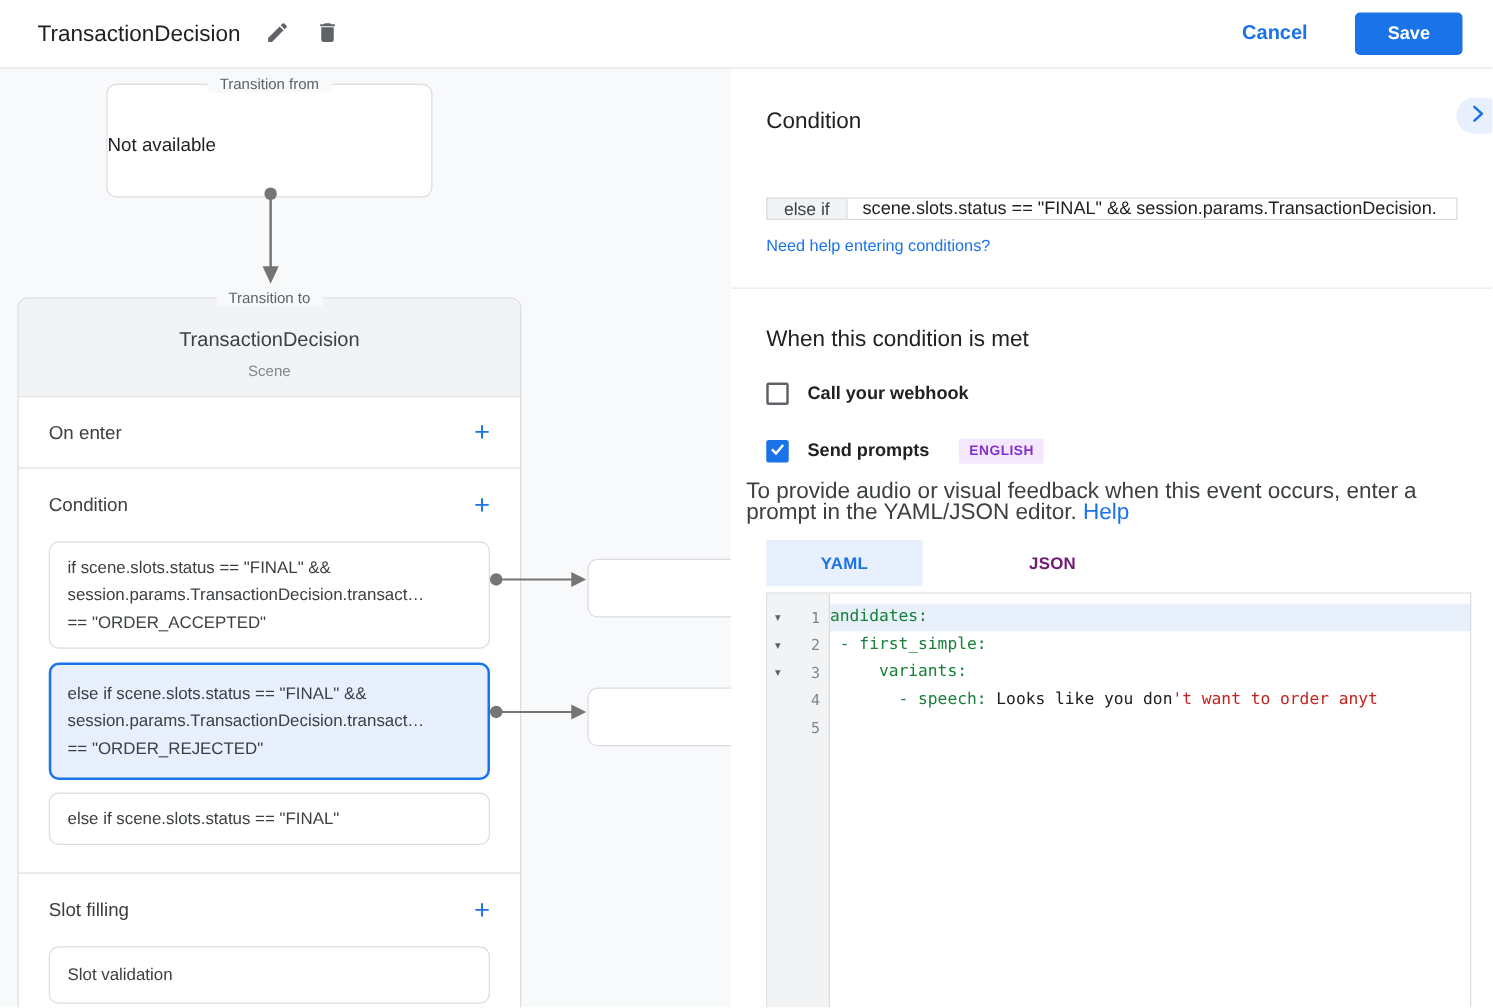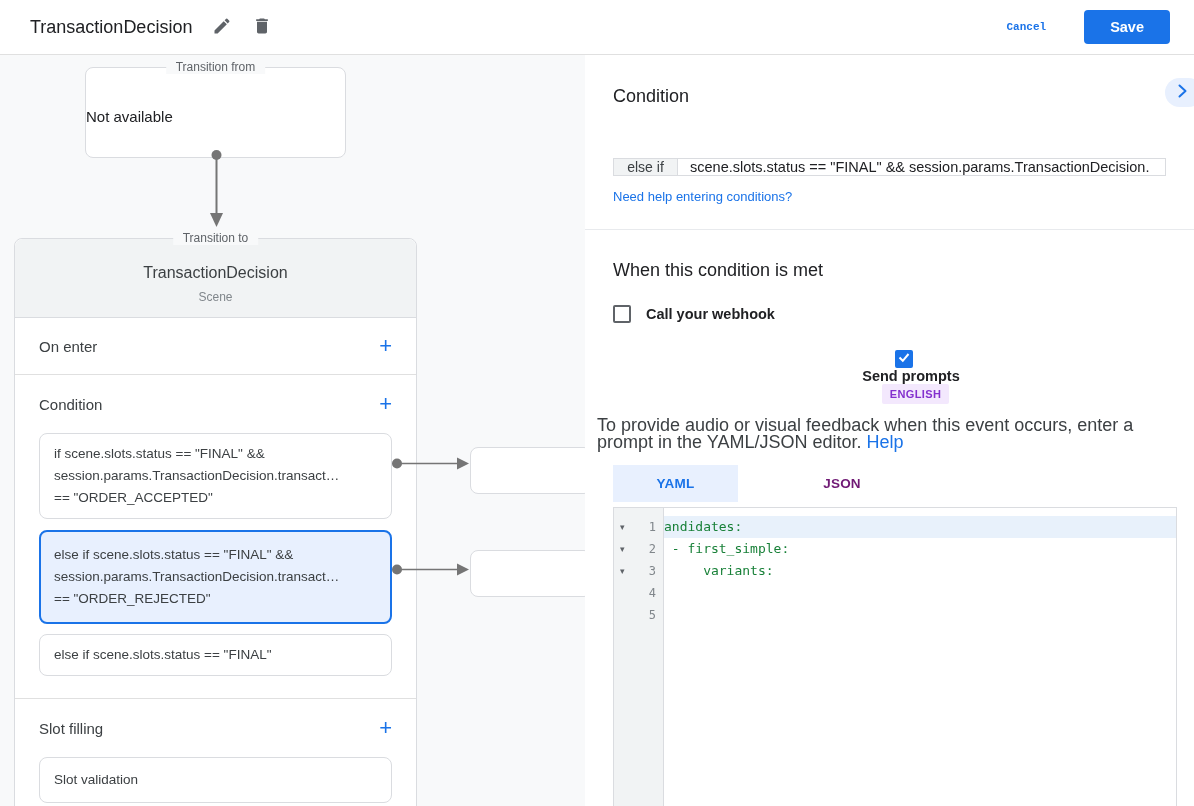--- a/index.html
+++ b/index.html
@@ -6,21 +6,21 @@
   html,body { width:1194px; height:806px; overflow:hidden; }
   body { font-family:"Liberation Sans", sans-serif; background:#fff; color:#202124; }
 
   
   .topbar { height:55px; display:flex; align-items:center; justify-content:space-between;
             padding:0 24px 0 30px; border-bottom:1px solid #e0e0e0; background:#fff; }
   .topbar-left { display:flex; align-items:center; gap:20px; }
   .app-title { font-size:18px; color:#202124; }
   .icon-btn { background:none; border:none; cursor:pointer; display:flex; align-items:center; }
   .topbar-right { display:flex; align-items:center; gap:38px; }
-  .cancel-btn { background:none; border:none; color:#1a73e8; font-size:11px; font-weight:600; cursor:pointer; font-family:Liberation Mono, monospace; }
+  .cancel-btn { background:none; border:none; color:#1a73e8; font-size:16px; font-weight:600; cursor:pointer; font-family:Liberation Sans, sans-serif; }
   .save-btn { background:#1a73e8; color:#fff; border:none; border-radius:4px; padding:9px 26px;
               font-size:14.5px; font-weight:700; cursor:pointer; font-family:inherit; }
 
   .main { display:flex; height:751px; }
 
   
   .canvas { position:relative; width:585px; flex:none; background:#f8f9fa; overflow:hidden; }
   .tbox { position:absolute; background:#fff; border:1px solid #dadce0; border-radius:8px; }
   .legend { position:absolute; top:-8px; left:50%; transform:translateX(-50%);
             background:#f8f9fa; padding:0 10px; font-size:12px; color:#5f6368; white-space:nowrap; }
@@ -62,21 +62,21 @@
                 display:flex; align-items:center; padding-left:8px; }
   .cond-input-group { display:flex; margin:32px 0 0 28px; width:553px; height:37px;align-items:flex-end; }
   .cond-prefix { width:64px; flex:none; background:#f1f3f4; border:1px solid #dadce0; border-right:none;
                  display:flex; align-items:center; justify-content:center; font-size:14px; color:#3c4043; }
   .cond-input { flex:1; min-width:0; border:1px solid #dadce0; background:#fff; font-size:14.5px;
                 color:#202124; padding:0 12px; font-family:inherit; outline:none; }
   .help-link { display:inline-block; margin:13px 0 0 28px; font-size:13px; color:#1a73e8; text-decoration:none; }
   .panel-divider { margin-top:24px; border:none; border-top:1px solid #e8eaed; }
   .when-title { margin:30px 0 0 28px; font-size:18px; font-weight:400; color:#202124; }
   .check-row { display:flex; align-items:center; margin:24px 0 0 28px; }
-  .check-row.second { margin-top:27px;flex-direction:column; }
+  .check-row.second { margin-top:27px; }
   .checkbox { width:18px; height:18px; border:2px solid #5f6368; border-radius:2px; flex:none;
               background:#fff; cursor:pointer; }
   .checkbox.checked { border-color:#1a73e8; background:#1a73e8; display:flex;
                       align-items:center; justify-content:center; }
   .check-label { margin-left:15px; font-size:14.5px; font-weight:700; color:#202124; }
   .lang-badge { margin-left:24px; background:#f3e8fd; color:#8430ce; font-size:11px; font-weight:700;
                 padding:4px 8px; border-radius:2px; letter-spacing:0.4px; }
   .desc { margin:13px 12px 0; font-size:18px; color:#3c4043; line-height:17px; max-width:552px; }
   .help-inline { color:#1a73e8; text-decoration:none; }
   .tabs { display:flex; margin:14px 0 0 28px;gap:48px; }
@@ -264,17 +264,18 @@
         </div>
         <div class="gutter-row">
           <span class="fold"></span>
           <span class="lnum">5</span>
         </div>
       </div>
       <div class="code">
         <div class="code-row hl"><span class="tok-green">andidates:</span></div>
         <div class="code-row"><span class="tok-green"> - first_simple:</span></div>
         <div class="code-row"><span class="tok-green">     variants:</span></div>
+        <div class="code-row"><span class="tok-green">       - speech: </span><span class="tok-black">Looks like you don</span><span class="tok-red">'t want to order anyt</span></div>
         <div class="code-row"></div>
       </div>
     </div>
   </div>
 </div>
 
 </body></html>

